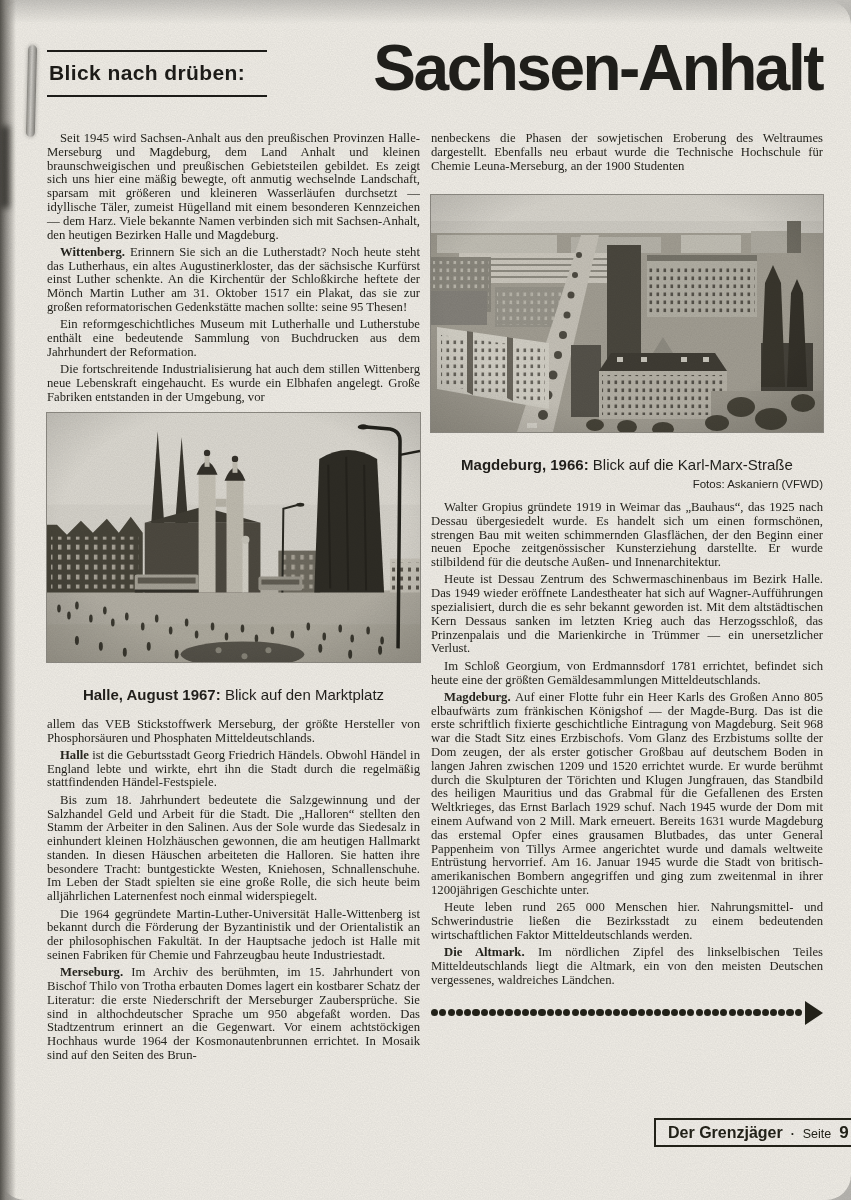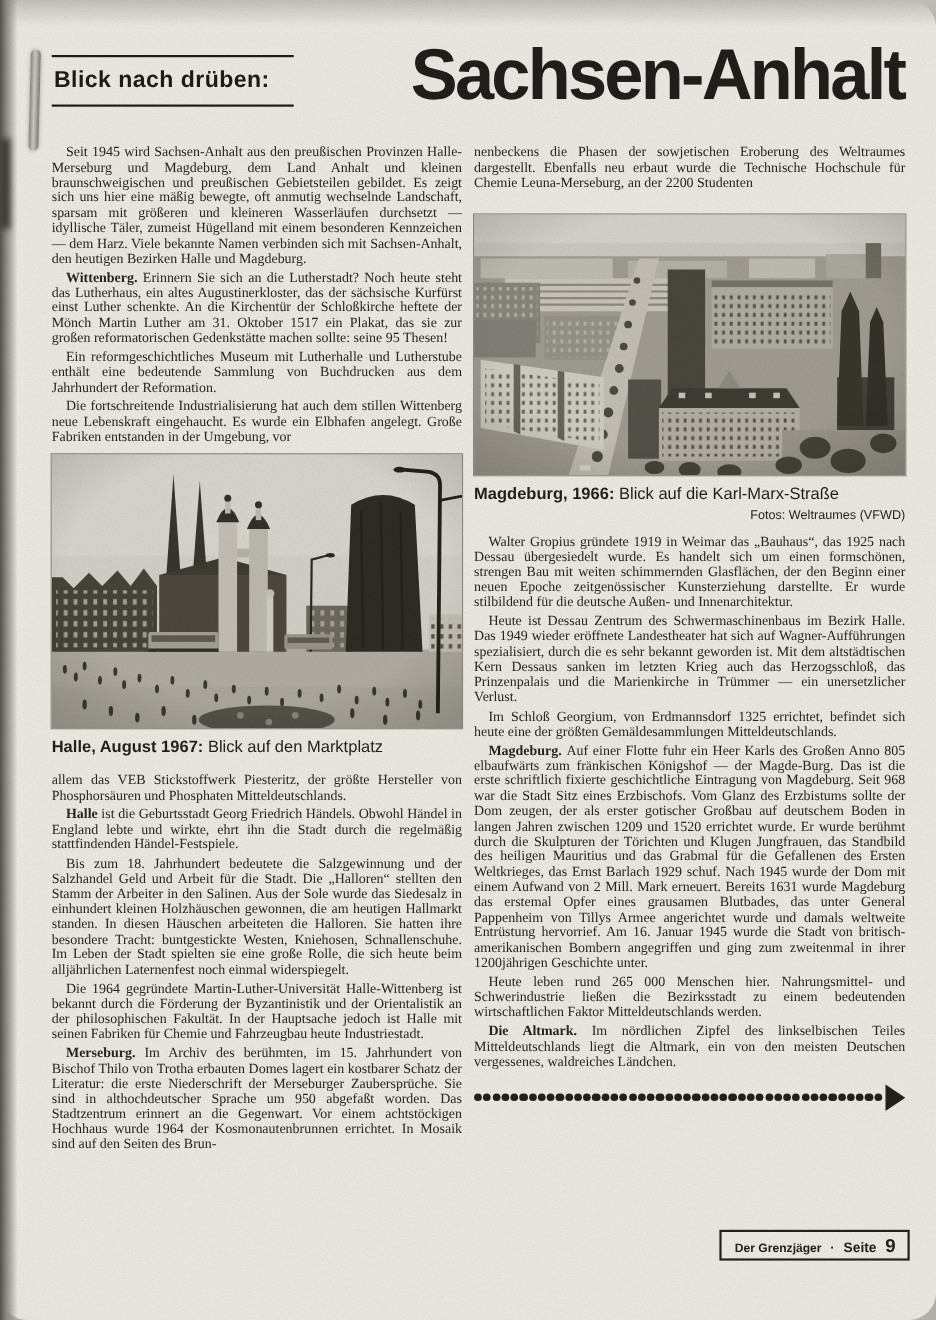--- a/index.html
+++ b/index.html
@@ -36,38 +36,38 @@
   .col-left{left:47px;width:373px;}
   .col-right{left:431px;width:392px;}
   p.body-para{margin:0 0 3.5px;}
   p.body-para.indent{text-indent:13px;}
   b.lead{font-weight:700;}
 
   
   .photo-figure{margin:8px 0 13px;}
   .photo-figure.right-fig{margin:22px 0 9px;}
   svg.photo{display:block;width:100%;outline:1px solid #8d8a83;background:#d6d3cb;}
-  .caption{font:15px/1.25 "Liberation Sans",sans-serif;color:#211f1b;margin-top:9px;text-align:left;}
+  .caption{font:15px/1.25 "Liberation Sans",sans-serif;color:#211f1b;margin-top:24px;text-align:center;}
   .caption b{font-weight:700;}
   .credit{font:11.5px/1.2 "Liberation Sans",sans-serif;color:#26251f;text-align:right;margin-top:3px;}
 
   
   .divider{display:flex;align-items:center;margin-top:12px;height:26px;}
   .dots{flex:1;display:flex;justify-content:space-between;align-items:center;}
   .dot{width:7.2px;height:7.2px;border-radius:50%;background:#232219;flex:0 0 auto;}
   .arrow-head{width:0;height:0;border-left:18px solid #232219;
     border-top:12px solid transparent;border-bottom:12px solid transparent;margin-left:3px;}
 
   
   .footer-box{position:absolute;left:654px;top:1118px;border:2px solid #232219;background:#f2efe9;
     padding:4px 11px 3px 12px;display:flex;align-items:baseline;gap:8px;
     font-family:"Liberation Sans",sans-serif;color:#232219;white-space:nowrap;}
-  .footer-box .mag{font-weight:700;font-size:11px;}
+  .footer-box .mag{font-weight:700;font-size:16px;}
   .footer-box .sep{font-weight:700;font-size:12px;}
-  .footer-box .seite{font-weight:700;font-size:12.5px;}
+  .footer-box .seite{font-weight:400;font-size:12.5px;}
   .footer-box .pnum{font-weight:700;font-size:17px;line-height:1;}
 
   .grain{position:absolute;inset:0;pointer-events:none;mix-blend-mode:multiply;}
 </style>
 </head>
 <body>
 
 <div class="page">
 
   <div class="edge-top"></div>
@@ -195,31 +195,31 @@
         <circle cx="222" cy="238" r="3" fill="#8b887c"></circle>
         <rect width="374" height="250" fill="url(#hvig)"></rect>
       </svg>
       <figcaption class="caption">
         <b>Halle, August 1967:</b>
         <span>Blick auf den Marktplatz</span>
       </figcaption>
     </figure>
 
     <div>
-        <p class="body-para">allem das VEB Stickstoffwerk Piesteritz, der größte Hersteller von Phosphorsäuren und Phosphaten Mitteldeutschlands.</p>
+        <p class="body-para">allem das VEB Stickstoffwerk Merseburg, der größte Hersteller von Phosphorsäuren und Phosphaten Mitteldeutschlands.</p>
         <p class="body-para indent"><b class="lead">Halle </b>ist die Geburtsstadt Georg Friedrich Händels. Obwohl Händel in England lebte und wirkte, ehrt ihn die Stadt durch die regelmäßig stattfindenden Händel-Festspiele.</p>
         <p class="body-para indent">Bis zum 18. Jahrhundert bedeutete die Salzgewinnung und der Salzhandel Geld und Arbeit für die Stadt. Die „Halloren“ stellten den Stamm der Arbeiter in den Salinen. Aus der Sole wurde das Siedesalz in einhundert kleinen Holzhäuschen gewonnen, die am heutigen Hallmarkt standen. In diesen Häuschen arbeiteten die Halloren. Sie hatten ihre besondere Tracht: buntgestickte Westen, Kniehosen, Schnallenschuhe. Im Leben der Stadt spielten sie eine große Rolle, die sich heute beim alljährlichen Laternenfest noch einmal widerspiegelt.</p>
         <p class="body-para indent">Die 1964 gegründete Martin-Luther-Universität Halle-Wittenberg ist bekannt durch die Förderung der Byzantinistik und der Orientalistik an der philosophischen Fakultät. In der Hauptsache jedoch ist Halle mit seinen Fabriken für Chemie und Fahrzeugbau heute Industriestadt.</p>
         <p class="body-para indent"><b class="lead">Merseburg. </b>Im Archiv des berühmten, im 15. Jahrhundert von Bischof Thilo von Trotha erbauten Domes lagert ein kostbarer Schatz der Literatur: die erste Niederschrift der Merseburger Zaubersprüche. Sie sind in althochdeutscher Sprache um 950 abgefaßt worden. Das Stadtzentrum erinnert an die Gegenwart. Vor einem achtstöckigen Hochhaus wurde 1964 der Kosmonautenbrunnen errichtet. In Mosaik sind auf den Seiten des Brun-</p>
       </div>
   </section>
 
   <section class="col col-right">
     <div>
-        <p class="body-para">nenbeckens die Phasen der sowjetischen Eroberung des Weltraumes dargestellt. Ebenfalls neu erbaut wurde die Technische Hochschule für Chemie Leuna-Merseburg, an der 2200 Studenten</p>
+        <p class="body-para">nenbeckens die Phasen der sowjetischen Eroberung des Weltraumes dargestellt. Ebenfalls neu erbaut wurde die Technische Hochschule für Chemie Leuna-Merseburg, an der 1900 Studenten</p>
       </div>
 
     <figure class="photo-figure right-fig">
       <svg class="photo" viewBox="0 0 392 237" xmlns="http://www.w3.org/2000/svg">
         <defs>
           <pattern id="mwinD" width="7" height="8" patternUnits="userSpaceOnUse">
             <rect x="1.5" y="1.5" width="2.6" height="3.6" fill="#55524a"></rect>
           </pattern>
           <pattern id="mwinL" width="7" height="8" patternUnits="userSpaceOnUse">
             <rect x="1.5" y="1.5" width="2.6" height="3.6" fill="#b9b6ab"></rect>
@@ -296,27 +296,27 @@
           <ellipse cx="196" cy="232" rx="10" ry="7"></ellipse>
             <ellipse cx="232" cy="234" rx="11" ry="7"></ellipse>
           <ellipse cx="164" cy="230" rx="9" ry="6"></ellipse>
         </g>
         <rect width="392" height="237" fill="url(#mvig)"></rect>
       </svg>
       <figcaption class="caption">
         <b>Magdeburg, 1966:</b>
         <span>Blick auf die Karl-Marx-Straße</span>
       </figcaption>
-      <div class="credit">Fotos: Weltraumes (VFWD)</div>
+      <div class="credit">Fotos: Askaniern (VFWD)</div>
     </figure>
 
     <div>
         <p class="body-para indent">Walter Gropius gründete 1919 in Weimar das „Bauhaus“, das 1925 nach Dessau übergesiedelt wurde. Es handelt sich um einen formschönen, strengen Bau mit weiten schimmernden Glasflächen, der den Beginn einer neuen Epoche zeitgenössischer Kunsterziehung darstellte. Er wurde stilbildend für die deutsche Außen- und Innenarchitektur.</p>
         <p class="body-para indent">Heute ist Dessau Zentrum des Schwermaschinenbaus im Bezirk Halle. Das 1949 wieder eröffnete Landestheater hat sich auf Wagner-Aufführungen spezialisiert, durch die es sehr bekannt geworden ist. Mit dem altstädtischen Kern Dessaus sanken im letzten Krieg auch das Herzogsschloß, das Prinzenpalais und die Marienkirche in Trümmer — ein unersetzlicher Verlust.</p>
-        <p class="body-para indent">Im Schloß Georgium, von Erdmannsdorf 1325 errichtet, befindet sich heute eine der größten Gemäldesammlungen Mitteldeutschlands.</p>
+        <p class="body-para indent">Im Schloß Georgium, von Erdmannsdorf 1781 errichtet, befindet sich heute eine der größten Gemäldesammlungen Mitteldeutschlands.</p>
         <p class="body-para indent"><b class="lead">Magdeburg. </b>Auf einer Flotte fuhr ein Heer Karls des Großen Anno 805 elbaufwärts zum fränkischen Königshof — der Magde-Burg. Das ist die erste schriftlich fixierte geschichtliche Eintragung von Magdeburg. Seit 968 war die Stadt Sitz eines Erzbischofs. Vom Glanz des Erzbistums sollte der Dom zeugen, der als erster gotischer Großbau auf deutschem Boden in langen Jahren zwischen 1209 und 1520 errichtet wurde. Er wurde berühmt durch die Skulpturen der Törichten und Klugen Jungfrauen, das Standbild des heiligen Mauritius und das Grabmal für die Gefallenen des Ersten Weltkrieges, das Ernst Barlach 1929 schuf. Nach 1945 wurde der Dom mit einem Aufwand von 2 Mill. Mark erneuert. Bereits 1631 wurde Magdeburg das erstemal Opfer eines grausamen Blutbades, das unter General Pappenheim von Tillys Armee angerichtet wurde und damals weltweite Entrüstung hervorrief. Am 16. Januar 1945 wurde die Stadt von britisch-amerikanischen Bombern angegriffen und ging zum zweitenmal in ihrer 1200jährigen Geschichte unter.</p>
         <p class="body-para indent">Heute leben rund 265 000 Menschen hier. Nahrungsmittel- und Schwerindustrie ließen die Bezirksstadt zu einem bedeutenden wirtschaftlichen Faktor Mitteldeutschlands werden.</p>
         <p class="body-para indent"><b class="lead">Die Altmark. </b>Im nördlichen Zipfel des linkselbischen Teiles Mitteldeutschlands liegt die Altmark, ein von den meisten Deutschen vergessenes, waldreiches Ländchen.</p>
       </div>
 
     <div class="divider">
       <div class="dots">
           <span class="dot"></span>
           <span class="dot"></span>
           <span class="dot"></span>

